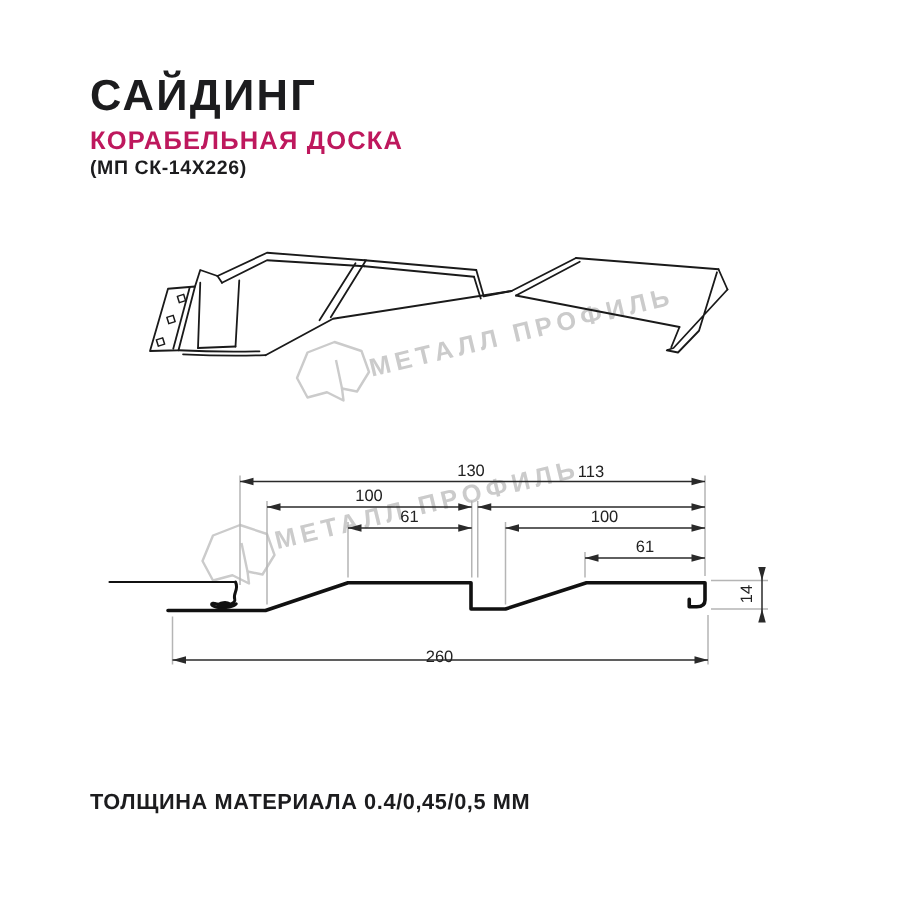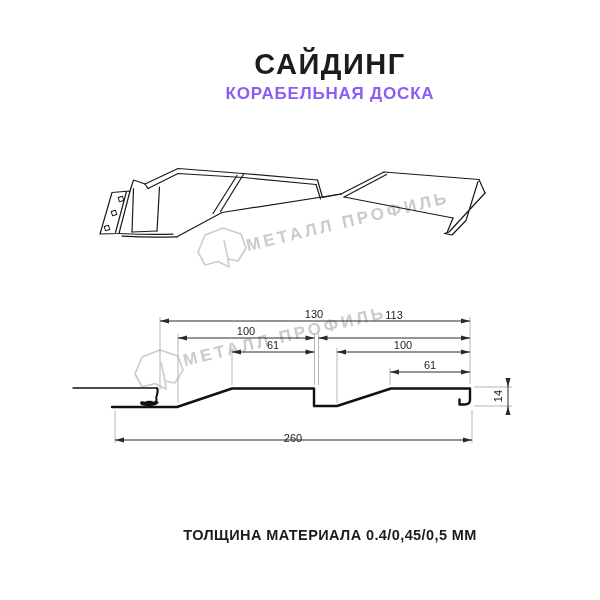--- a/index.html
+++ b/index.html
@@ -1,22 +1,22 @@
 <!DOCTYPE html>
 <html><head>
 <meta charset="utf-8">
 <style>
   html,body{margin:0;padding:0;}
   body{width:600px;height:600px;background:#ffffff;overflow:hidden;
        font-family:"Liberation Sans","DejaVu Sans",sans-serif;}
   #page{position:relative;width:600px;height:600px;background:#fff;}
   .abs{position:absolute;}
-  .ctr{left:16px;right:0;text-align:center;padding-left:44px;}
+  .ctr{left:16px;right:0;padding-left:44px;}
   .title{top:48px;font-size:29px;font-weight:bold;letter-spacing:1.5px;color:#1c1c1e;}
-  .subtitle{top:84px;font-size:17px;font-weight:bold;letter-spacing:.8px;color:#8b5cf6;}
+  .subtitle{top:84px;font-size:17px;font-weight:bold;letter-spacing:.8px;color:#be185d;}
   .model{top:104px;font-size:13px;font-weight:bold;letter-spacing:.4px;color:#1c1c1e;}
   .footer{top:527px;font-size:14.5px;font-weight:bold;letter-spacing:.4px;color:#1c1c1e;}
   .dim{font-size:11px;color:#222;white-space:nowrap;transform:translateX(-50%);}
   .dim-v{font-size:11px;color:#222;white-space:nowrap;
          transform:translate(-50%,-50%) rotate(-90deg);}
   .wm{font-size:17px;font-weight:bold;letter-spacing:3.2px;color:#cbcbcb;
       white-space:nowrap;transform-origin:left bottom;transform:rotate(-13.5deg);}
   svg{position:absolute;left:0;top:0;}
 </style>
 </head>
@@ -133,20 +133,21 @@
     <g stroke="#111111" fill="none" stroke-linejoin="round" stroke-linecap="round">
       <path stroke-width="1.4" d="M73,388 H156"></path>
       <path stroke-width="2.4" d="M112,407 H177 L232,388.5 H314 V406 H337 L391,388.5 H470 V400 Q470,404.5 464.5,404.5 H459.5 V399.5"></path>
       <path stroke-width="2" d="M157,388 C159.5,393 155,396 156.5,399.5 C157.5,402.5 150,404.5 144,402.5 C140.5,401.2 139.5,403.8 144.5,404.8 C151,406 156,404.2 157.5,402.5"></path>
       <ellipse cx="149" cy="402.8" rx="4.6" ry="2" transform="rotate(-7 149 402.8)" fill="#111111" stroke="none"></ellipse>
     </g>
   </svg>
 
   <div class="abs ctr title">САЙДИНГ</div>
   <div class="abs ctr subtitle">КОРАБЕЛЬНАЯ ДОСКА</div>
+  <div class="abs ctr model">(МП СК-14Х226)</div>
 
   <div class="abs dim" style="left:314px;top:308px;">130</div>
   <div class="abs dim" style="left:246px;top:325px;">100</div>
   <div class="abs dim" style="left:273px;top:339px;">61</div>
   <div class="abs dim" style="left:394px;top:309px;">113</div>
   <div class="abs dim" style="left:403px;top:339px;">100</div>
   <div class="abs dim" style="left:430px;top:359px;">61</div>
   <div class="abs dim" style="left:293px;top:432px;">260</div>
   <div class="abs dim-v" style="left:498px;top:396px;">14</div>
 

